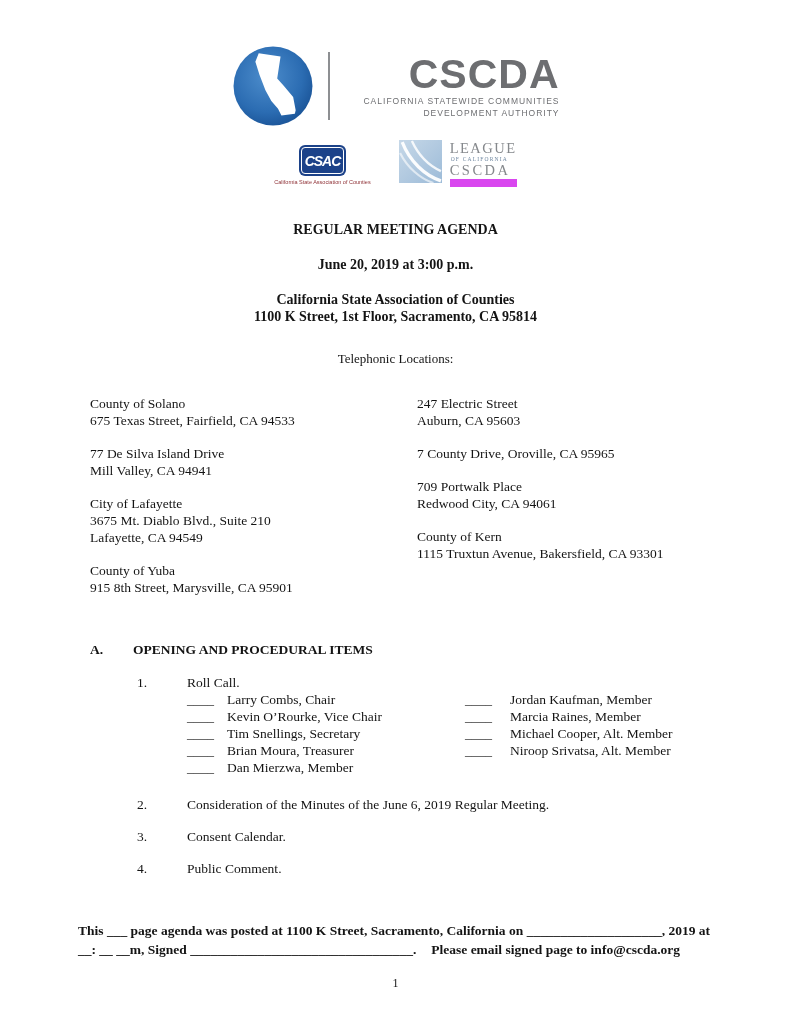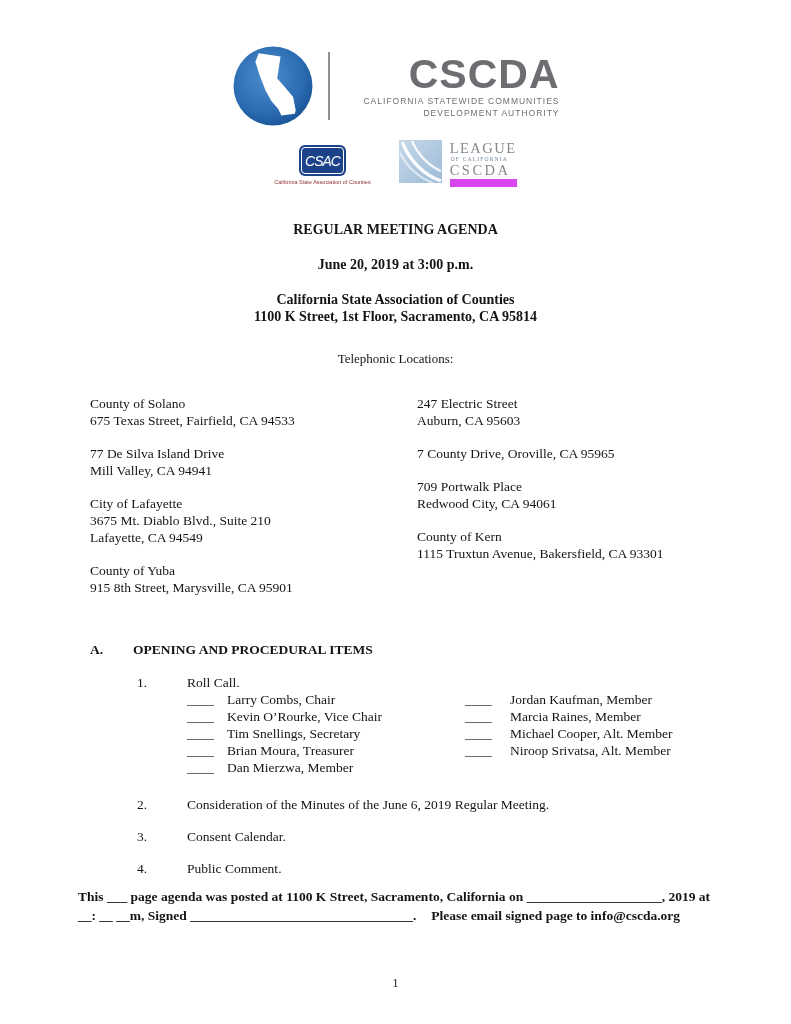--- a/index.html
+++ b/index.html
@@ -17,21 +17,21 @@
   .cscda-word{font-family:"Liberation Sans","DejaVu Sans",sans-serif;font-weight:bold;
     font-size:41px;line-height:40px;color:#6d6e71;letter-spacing:1px;}
   .cscda-tag{font-family:"Liberation Sans","DejaVu Sans",sans-serif;font-size:8.5px;
     color:#6d6e71;letter-spacing:1px;margin-top:2px;text-align:center;padding-left:20px;}
   .partners-row{display:flex;align-items:flex-start;gap:28px;margin-top:12px;height:52px;}
   .csac-logo{display:flex;flex-direction:column;align-items:center;margin-top:5px;}
   .csac-box{width:47px;height:31px;background:#1c4289;border-radius:6px;position:relative;
     display:flex;align-items:center;justify-content:center;}
   .csac-box::after{content:"";position:absolute;inset:2px;border:1px solid #ffffff;border-radius:4px;}
   .csac-acronym{font-family:"Liberation Sans","DejaVu Sans",sans-serif;font-style:italic;
-    font-weight:normal;color:#ffffff;font-size:14px;letter-spacing:-1px;position:relative;z-index:1;}
+    font-weight:bold;color:#ffffff;font-size:14px;letter-spacing:-1px;position:relative;z-index:1;}
   .csac-caption{font-family:"Liberation Sans","DejaVu Sans",sans-serif;font-size:5.5px;
     color:#8f3136;margin-top:3px;white-space:nowrap;}
   .league-logo{display:flex;gap:8px;align-items:flex-start;}
   .league-square svg{width:43px;height:43px;display:block;}
   .league-text{display:flex;flex-direction:column;border-bottom:8px solid #d946ef;
     padding-bottom:2px;margin-top:1px;}
   .league-l1{font-size:14.5px;letter-spacing:1.5px;color:#85888c;line-height:14px;}
   .league-l2{font-size:5.5px;color:#6f87a0;letter-spacing:1.2px;margin:1px 0 1px 1px;}
   .league-l3{font-size:14.5px;letter-spacing:2.5px;color:#85888c;line-height:14px;}
   
@@ -50,21 +50,21 @@
   .section-letter{width:43px;flex:none;}
   .item-row{display:flex;margin-left:47px;margin-top:15px;line-height:17px;}
   .item-number{width:50px;flex:none;}
   .rollcall{display:flex;margin-left:97px;line-height:17px;}
   .rc-col-left{width:278px;flex:none;}
   .rc-row{display:flex;}
   .rc-blank{flex:none;}
   .rc-name{margin-left:13px;white-space:nowrap;}
   .rc-col-right .rc-name{margin-left:18px;}
   
-  .footer{position:absolute;left:78px;top:887px;width:660px;font-weight:bold;
+  .footer{position:absolute;left:78px;top:921px;width:660px;font-weight:bold;
     line-height:19px;font-size:13.5px;}
   .footer-suffix{padding-left:15px;}
   .pagenum{position:absolute;top:976px;left:0;width:100%;text-align:center;font-size:12px;}
 </style>
 </head>
 <body>
 
 <div class="page">
 
   <div class="logo-block">

